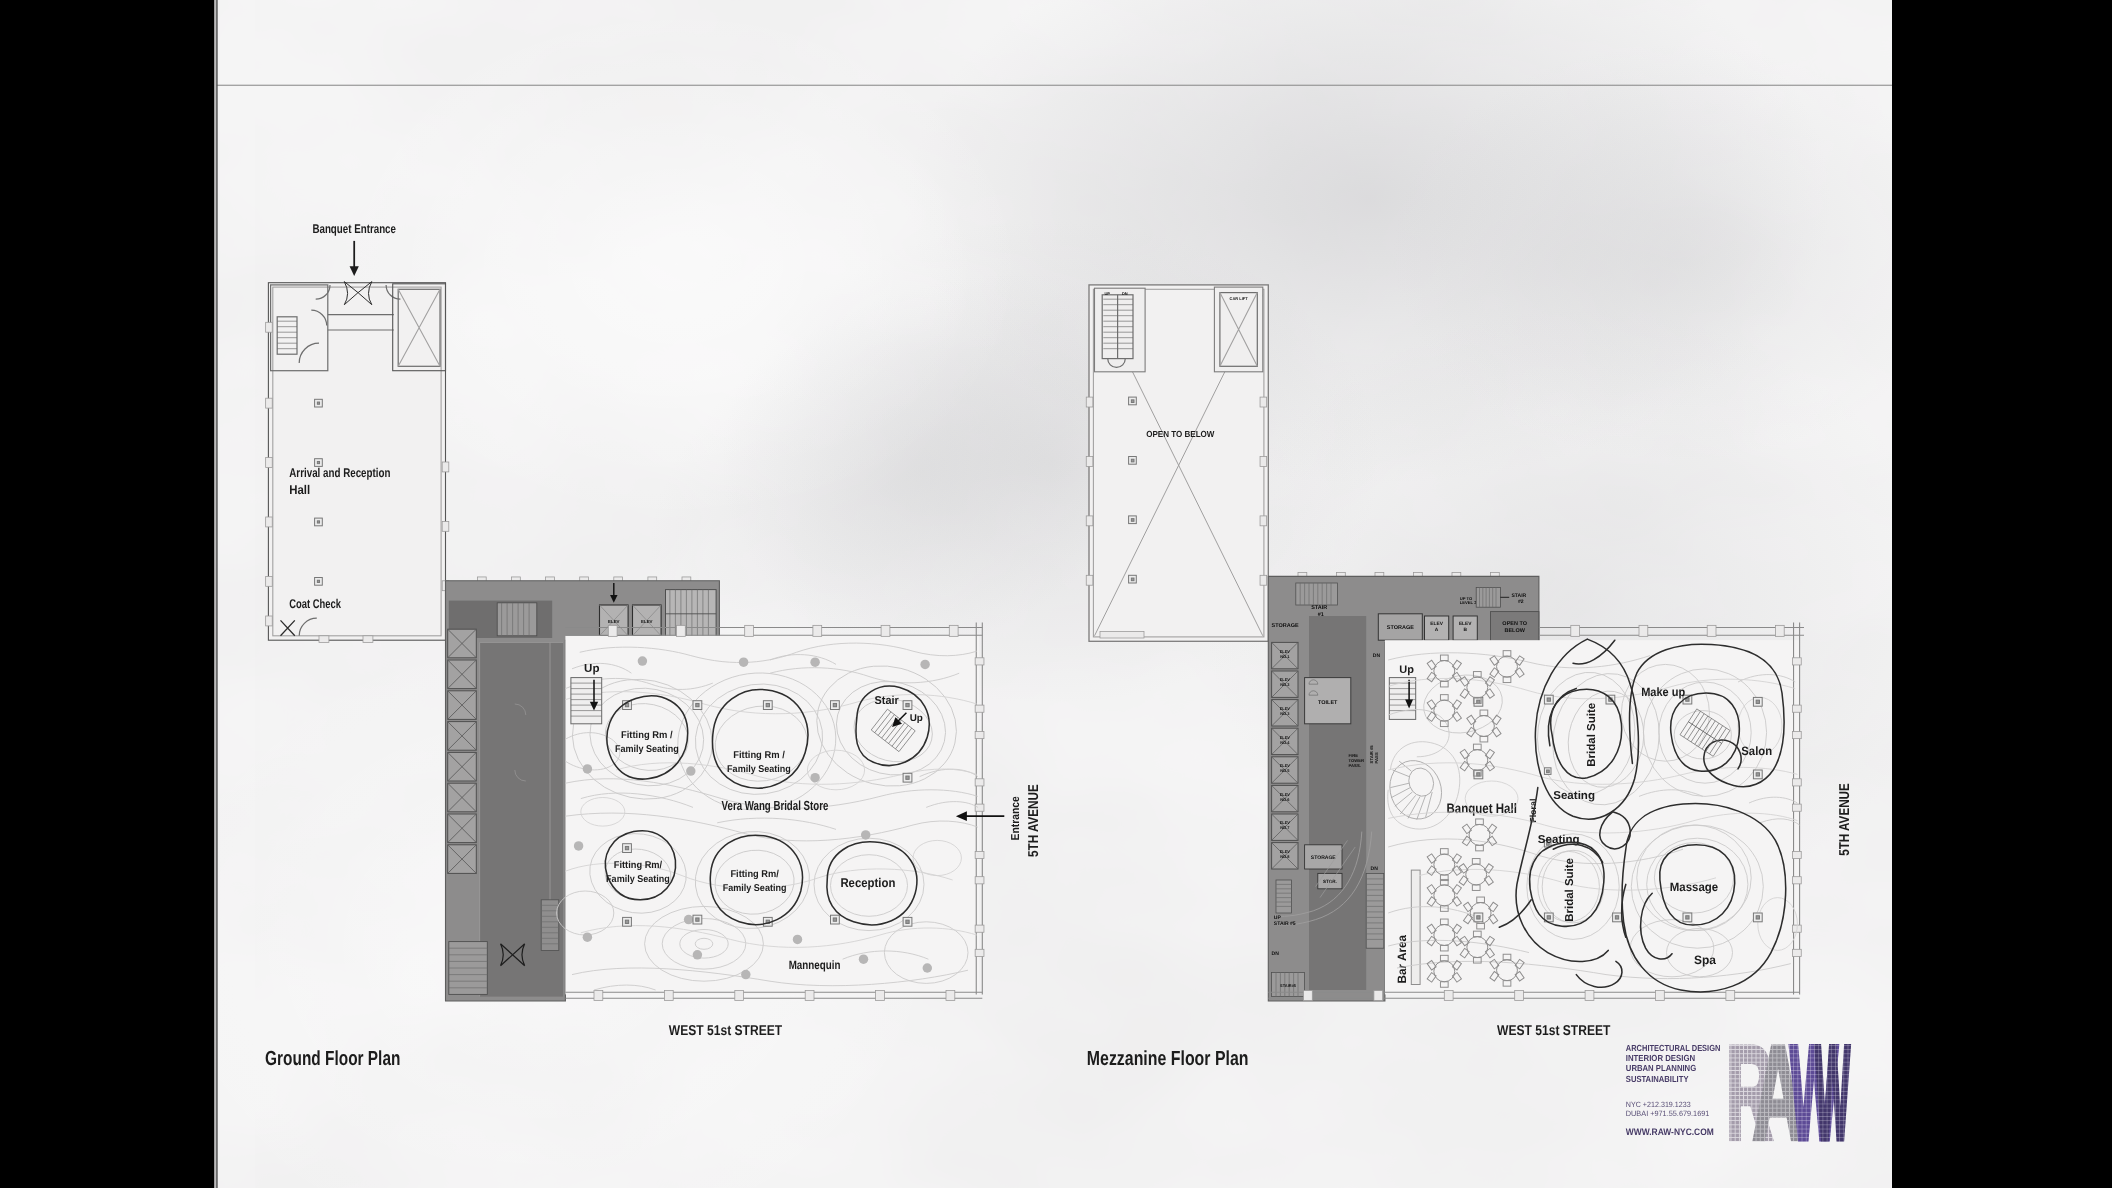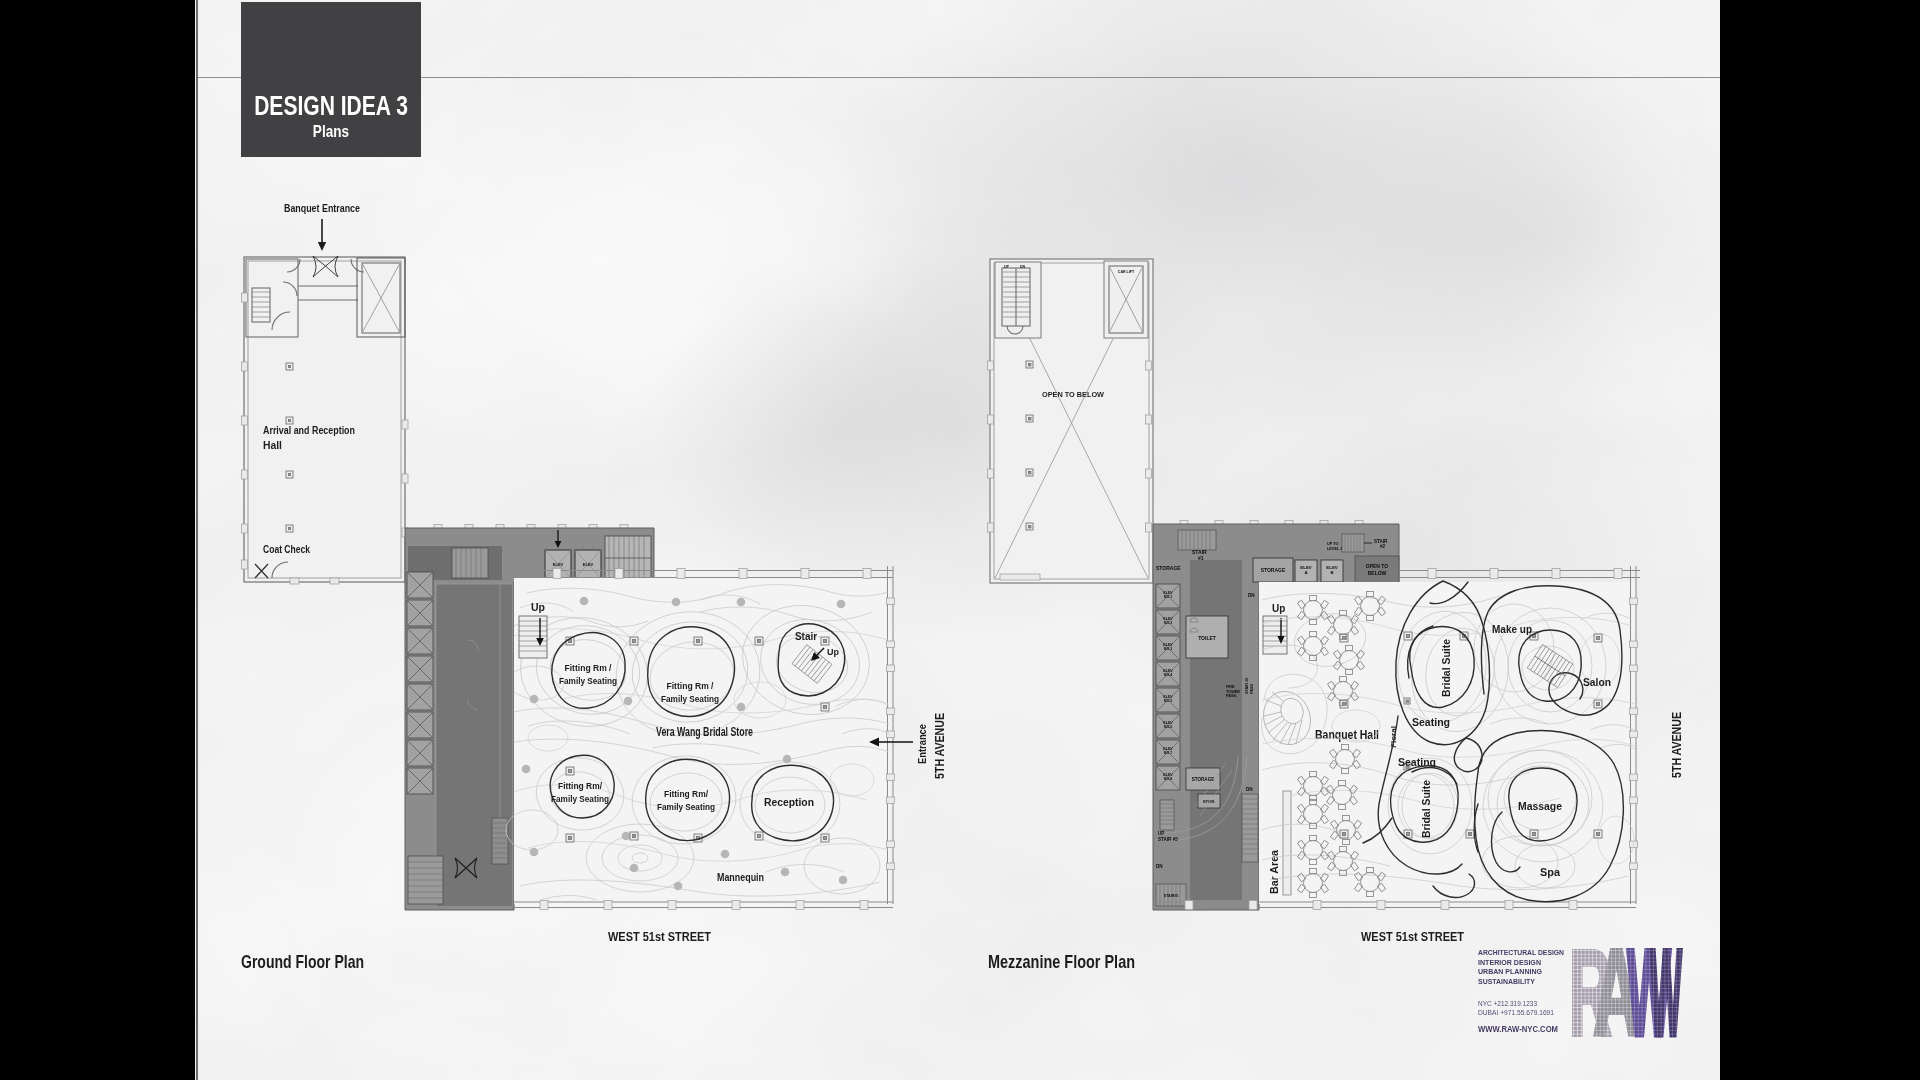--- a/index.html
+++ b/index.html
@@ -50,24 +50,20 @@
       <ellipse cx="640" cy="430" rx="260" ry="160" fill="url(#fold1)" opacity="0.5" transform="rotate(-25 640 430)"></ellipse>
       <ellipse cx="1330" cy="230" rx="260" ry="190" fill="url(#fold1)" opacity="0.55"></ellipse>
       <ellipse cx="300" cy="860" rx="380" ry="300" fill="url(#fold2)" opacity="0.8"></ellipse>
     </svg>
   </div>
 
   <div id="rule"></div>
 
   <div id="leftedge"></div>
 
-  <div id="titlebox">
-    <div class="t1">DESIGN IDEA 3</div>
-    <div class="t2">Plans</div>
-  </div>
 
   <svg id="plans" width="1920" height="1080" viewBox="0 0 1920 1080" fill="none">
     <style>
       .wall{stroke:#6e6e6e;stroke-width:1.1;fill:none}
       .wal2{stroke:#a2a1a1;stroke-width:1;fill:none}
       .dk{stroke:#565656;stroke-width:1;fill:none}
       .blob{stroke:#2d2d2d;stroke-width:1.4;fill:none;stroke-linecap:round}
       .ctr{stroke:#cbcaca;stroke-width:0.8;fill:none}
       .lbl{font-weight:bold;fill:#1c1c1c}
       .tick{fill:#ebeaea;stroke:#9a9999;stroke-width:0.7}

